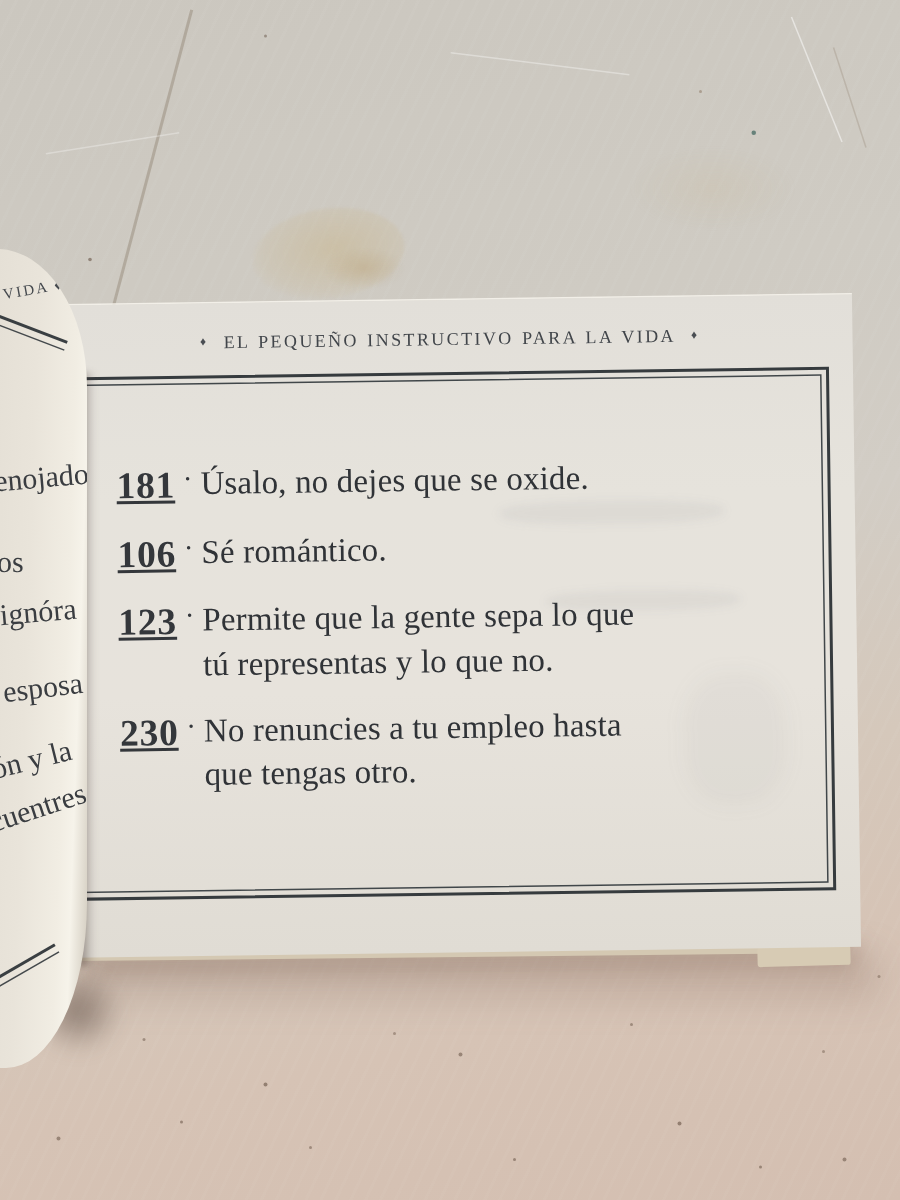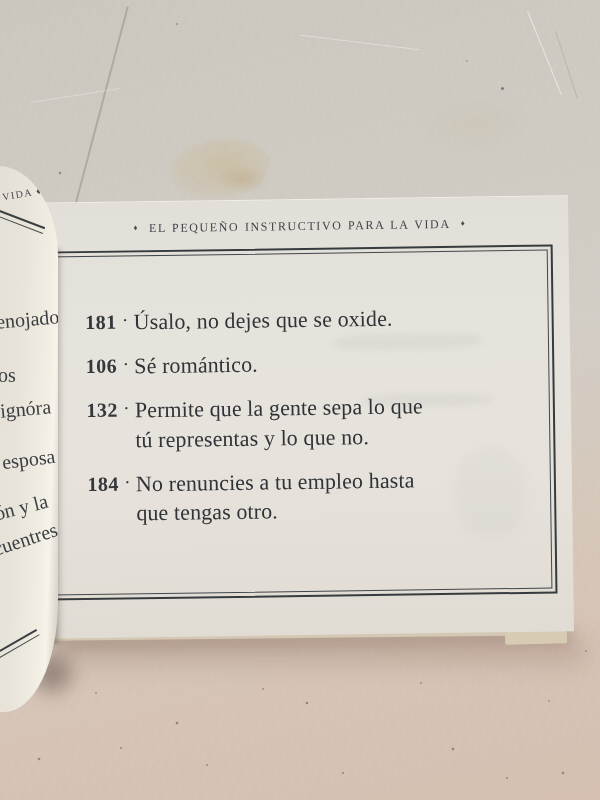--- a/index.html
+++ b/index.html
@@ -60,22 +60,22 @@
   .frame-outer{position:absolute;left:10px;right:16px;top:48px;bottom:38px;
     border:2.5px solid #363b3e;}
   .frame-inner{position:absolute;inset:3px;border:1px solid #41474a;}
   .ghost{position:absolute;z-index:0;border-radius:40%;}
   .ghost.g1{left:300px;top:135px;width:150px;height:16px;background:rgba(105,105,115,.07);filter:blur(3px);}
   .ghost.g2{left:330px;top:195px;width:130px;height:14px;background:rgba(105,105,115,.07);filter:blur(3px);}
   .ghost.g3{left:420px;top:250px;width:70px;height:90px;background:rgba(110,110,120,.05);filter:blur(6px);}
 
   .list{position:absolute;left:24px;top:105px;right:18px;}
   .item{display:flex;margin-bottom:14.5px;}
-  .item-num{width:60px;text-align:right;font-size:20px;font-weight:bold;
-    color:#34373b;padding-top:3px;letter-spacing:.5px;flex:none;}
+  .item-num{width:60px;text-align:right;font-size:25px;font-weight:bold;
+    color:#34373b;padding-top:3px;letter-spacing:.5px;flex:none;text-decoration:underline;}
   .item-bullet{width:17px;text-align:center;font-size:19px;color:#34373b;padding-top:2px;flex:none;}
   .item-text{width:338px;font-size:22px;line-height:29.5px;color:#303337;letter-spacing:.1px;}
   .item-text span{display:block;}
 
   
   .curl-shadow{position:absolute;left:48px;top:248px;width:16px;height:396px;z-index:3;
     background:linear-gradient(90deg,rgba(58,44,38,0),rgba(58,44,38,.45) 40%,rgba(58,44,38,.12) 72%,rgba(58,44,38,0));
     filter:blur(2px);}
   .curl{position:absolute;left:-14px;top:166px;width:72px;height:546px;z-index:4;overflow:hidden;
     border-radius:2px 60px 54px 0 / 2px 92px 110px 0;
@@ -136,29 +136,29 @@
           </div>
         </div>
         <div class="item">
           <div class="item-num">106</div>
           <div class="item-bullet">·</div>
           <div class="item-text">
             <span>Sé romántico.</span>
           </div>
         </div>
         <div class="item">
-          <div class="item-num">132</div>
+          <div class="item-num">123</div>
           <div class="item-bullet">·</div>
           <div class="item-text">
             <span>Permite que la gente sepa lo que</span>
             <span>tú representas y lo que no.</span>
           </div>
         </div>
         <div class="item">
-          <div class="item-num">184</div>
+          <div class="item-num">230</div>
           <div class="item-bullet">·</div>
           <div class="item-text">
             <span>No renuncies a tu empleo hasta</span>
             <span>que tengas otro.</span>
           </div>
         </div>
       </div>
   </div>
 
   <div class="curl-shadow"></div>

